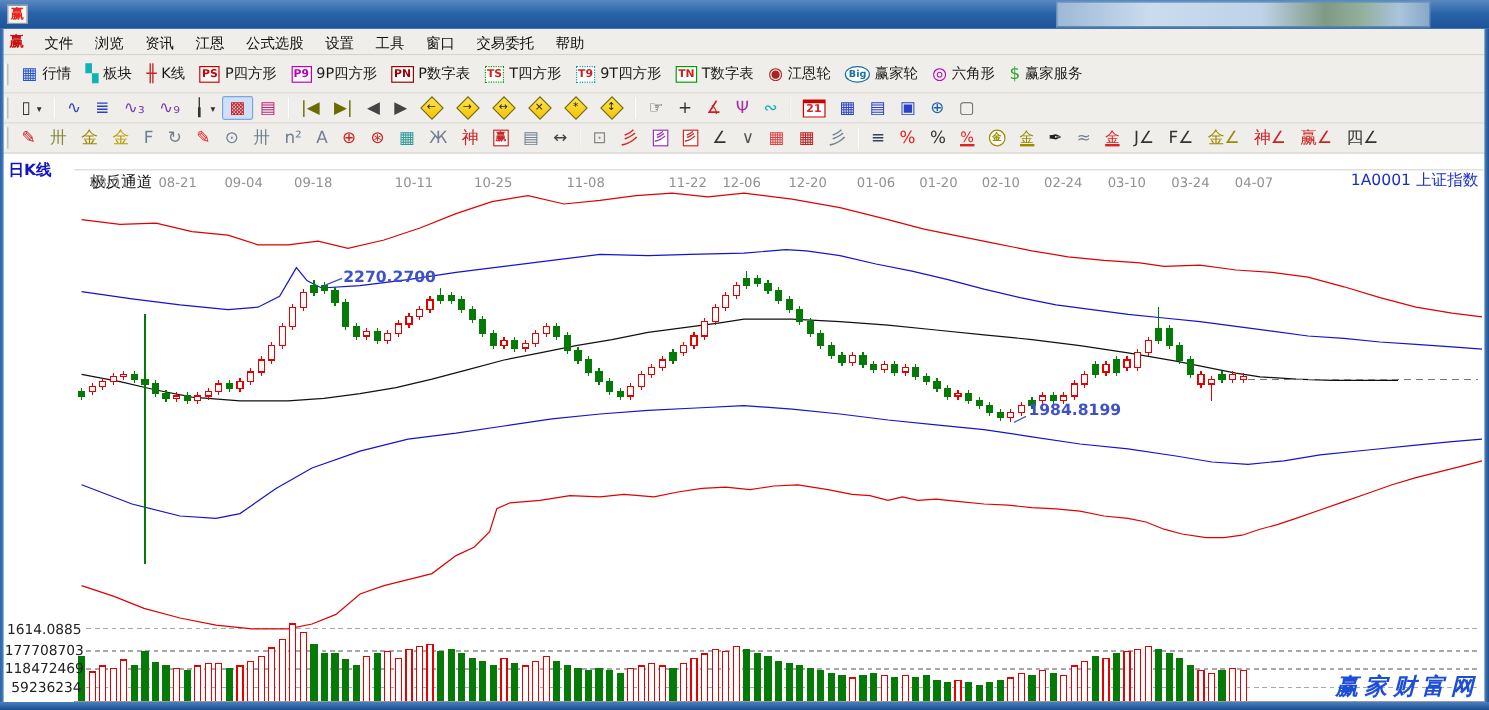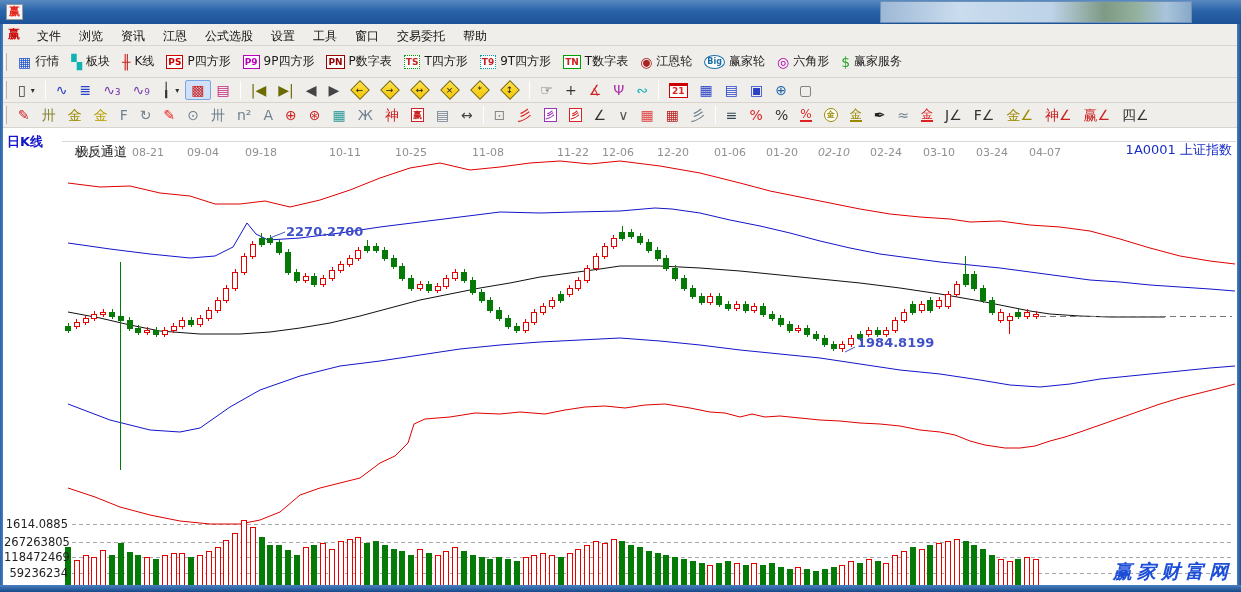--- a/index.html
+++ b/index.html
@@ -722,29 +722,29 @@
         <span class="date-label" style="left: 171px;">09-04</span>
         <span class="date-label" style="left: 229px;">09-18</span>
         <span class="date-label" style="left: 313px;">10-11</span>
         <span class="date-label" style="left: 379px;">10-25</span>
         <span class="date-label" style="left: 456px;">11-08</span>
         <span class="date-label" style="left: 541px;">11-22</span>
         <span class="date-label" style="left: 586px;">12-06</span>
         <span class="date-label" style="left: 641px;">12-20</span>
         <span class="date-label" style="left: 698px;">01-06</span>
         <span class="date-label" style="left: 750px;">01-20</span>
-        <span class="date-label" style="left: 802px; font-style: italic;">02-10</span>
+        <span class="date-label" style="left: 802px;">02-10</span>
         <span class="date-label" style="left: 854px;">02-24</span>
         <span class="date-label" style="left: 907px;">03-10</span>
         <span class="date-label" style="left: 960px;">03-24</span>
         <span class="date-label" style="left: 1013px;">04-07</span>
       </div>
     <div id="axis-labels">
         <div class="axis-label" style="top: 389px;">1614.0885</div>
-        <div class="axis-label" style="top: 407px;">267263805</div>
+        <div class="axis-label" style="top: 407px;">177708703</div>
         <div class="axis-label" style="top: 422px;">118472469</div>
         <div class="axis-label" style="top: 438px;">59236234</div>
       </div>
     <div id="annotations">
         <span class="anno" style="left: 286px; top: 96px;">2270.2700</span>
         <span class="anno" style="left: 857px; top: 207px;">1984.8199</span>
       </div>
     <div class="watermark">赢家财富网</div>
   </div>
 

